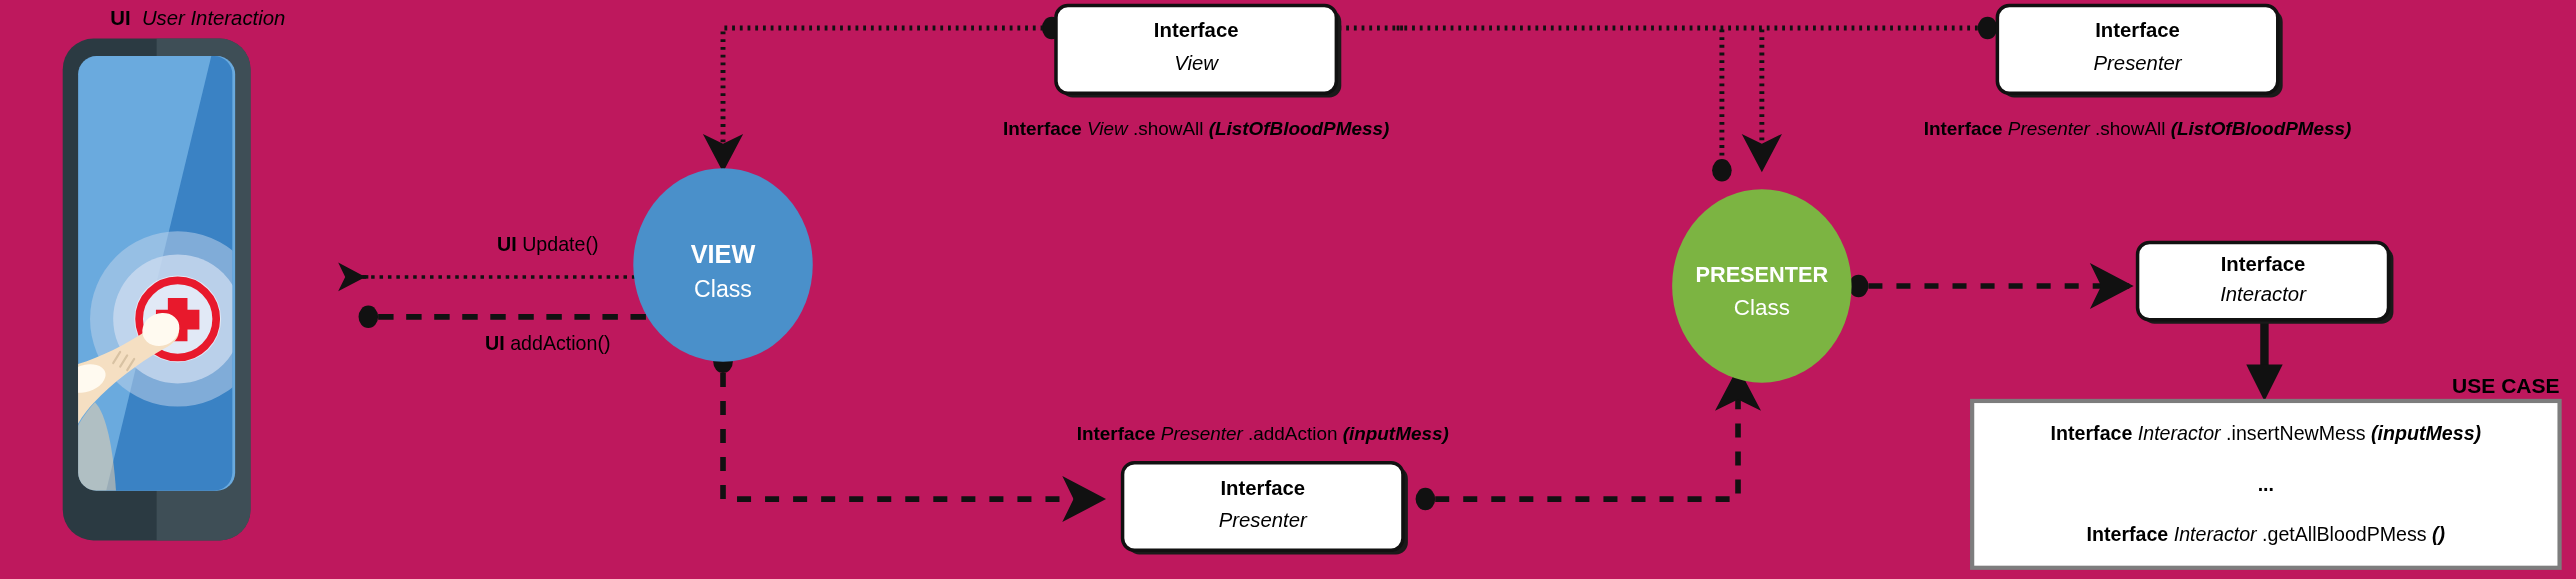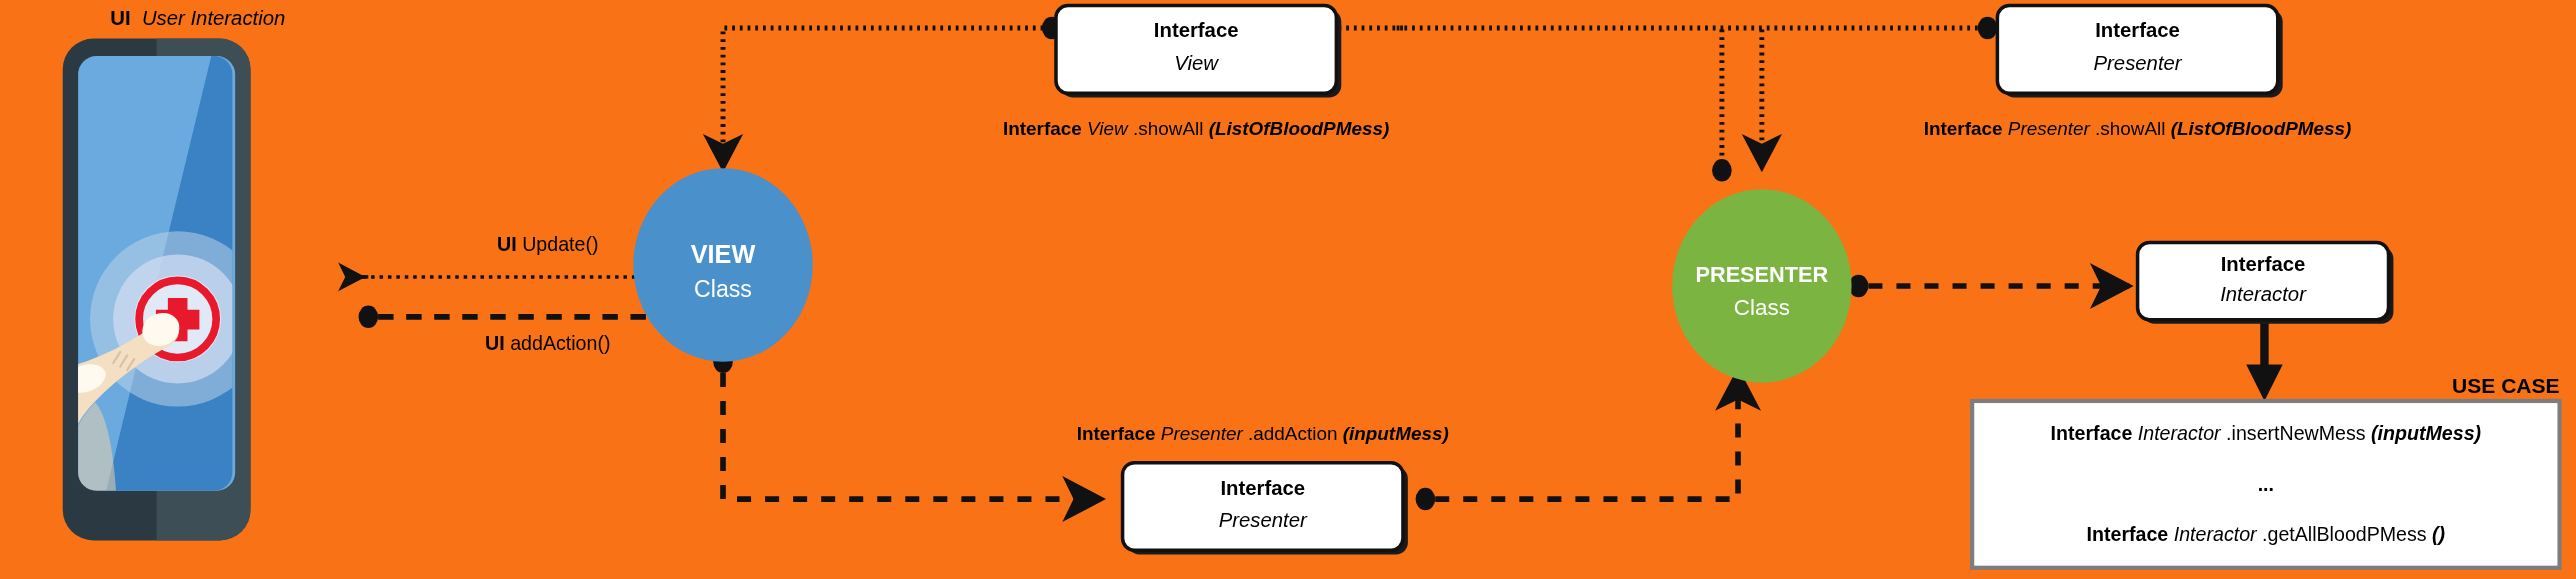--- a/index.html
+++ b/index.html
@@ -11,21 +11,21 @@
   body {
     width: 2576px;
     height: 579px;
     font-family: "Liberation Sans", sans-serif;
     overflow: hidden;
   }
   #diagram-root {
     position: relative;
     width: 2576px;
     height: 579px;
-    background: #f97316;
+    background: #be185d;
   }
   svg.layer {
     position: absolute;
     top: 0;
     left: 0;
     width: 2576px;
     height: 579px;
   }
   .txt { font-family: "Liberation Sans", sans-serif; }
   .b   { font-weight: bold; }

